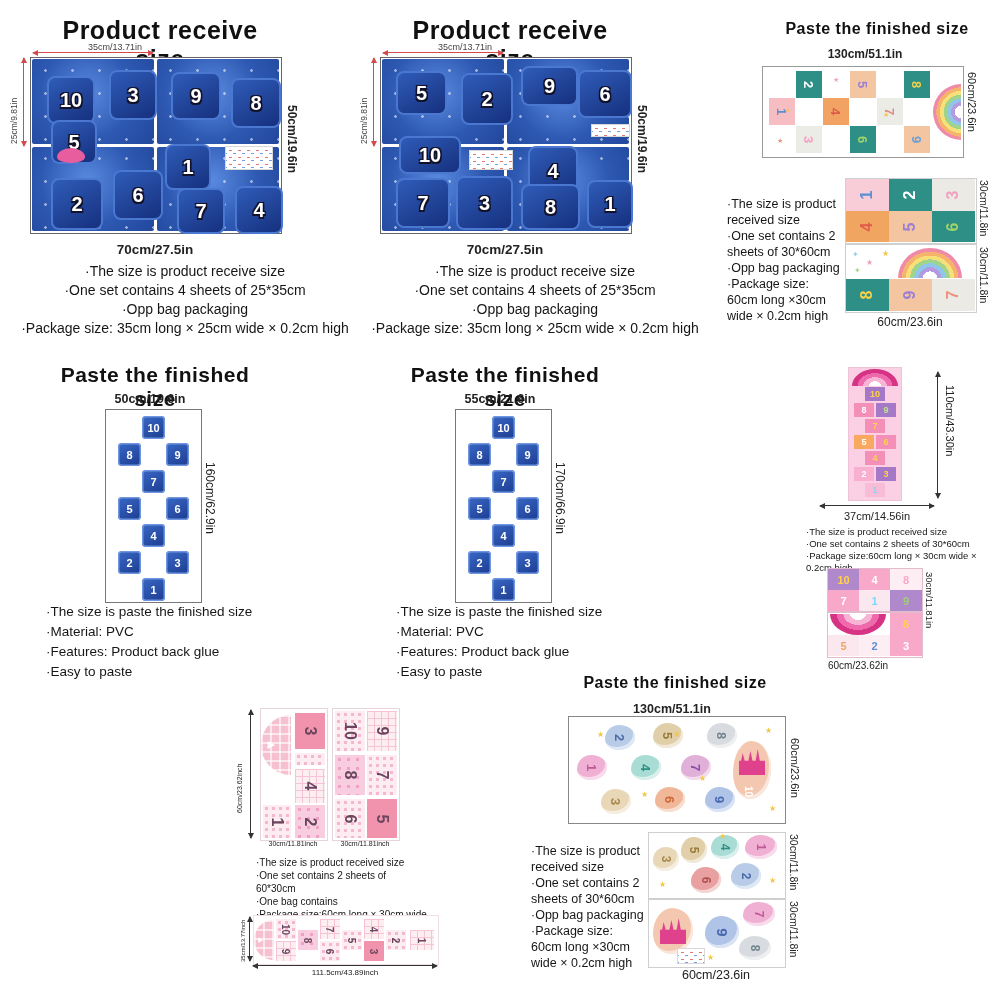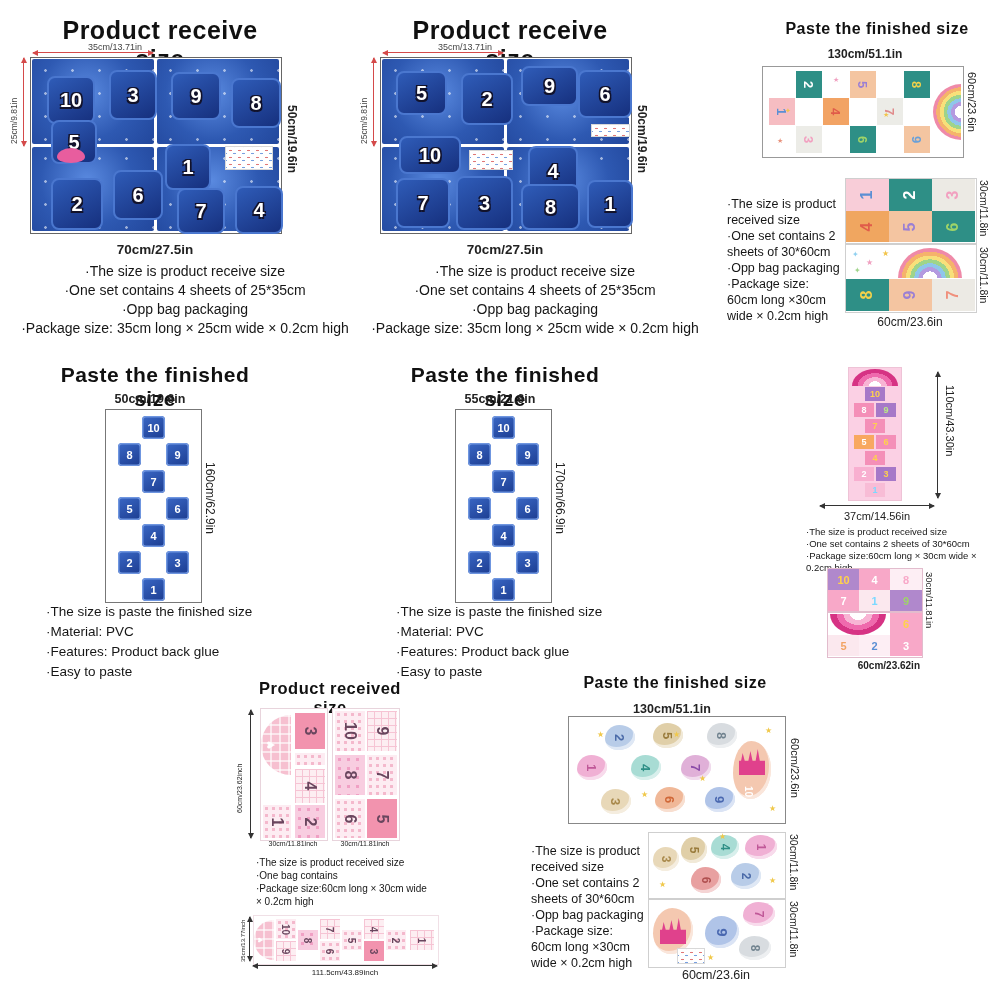--- a/index.html
+++ b/index.html
@@ -431,23 +431,22 @@
         </div>
       <div class="cellx" style="left:31px;top:22px;width:31px;height:21px;background:#fdeef4;font-size:11px;color:#5b8fd4;">
           <span>2</span>
         </div>
       <div class="cellx" style="left:62px;top:22px;width:32px;height:21px;background:#f8a8c8;font-size:11px;color:#fff;">
           <span>3</span>
         </div>
     </div>
   </div>
   <div class="lab vd" style="left:924px;top:572px;height:86px;font-size:9.5px;">30cm/11.81in</div>
-  <div class="lab" style="left:828px;top:660px;width:92px;text-align:right;font-size:10px;font-weight:bold;">60cm/23.62in</div>
-
-  <div class="ttl" style="left:240px;top:679px;width:180px;font-size:16.5px;">Product received size</div>
+  <div class="lab" style="left:828px;top:660px;width:92px;text-align:left;font-size:10px;">60cm/23.62in</div>
+
   <div class="arrV" style="left:250px;top:710px;height:128px;color:#333;"></div>
   <div class="lab vu" style="left:236px;top:735px;height:78px;font-size:7px;">60cm/23.62inch</div>
   <div class="sheetw" style="left:260px;top:708px;width:66px;height:131px;border-color:#e8d4dc;">
     <div class="arch" style="left:0;top:6px;width:30px;height:60px;">
         <i></i>
         <b style="font-size:14px;">♥</b>
       </div>
     <div class="cellx paC" style="left:34px;top:4px;width:30px;height:36px;">
         <span class="r90" style="color:#69465e;font-size:16px;">3</span>
       </div>
@@ -479,20 +478,21 @@
         <span class="r90" style="color:#69465e;font-size:16px;">6</span>
       </div>
     <div class="cellx paC" style="left:34px;top:90px;width:30px;height:39px;">
         <span class="r90" style="color:#69465e;font-size:16px;">5</span>
       </div>
   </div>
   <div class="lab" style="left:258px;top:840px;width:70px;text-align:center;font-size:7px;">30cm/11.81inch</div>
   <div class="lab" style="left:330px;top:840px;width:70px;text-align:center;font-size:7px;">30cm/11.81inch</div>
   <div class="bl" style="left:256px;top:856px;width:172px;font-size:10px;line-height:13px;">
     <div>·The size is product received size</div>
+    <div>·One set contains 2 sheets of 60*30cm</div>
     <div>·One bag contains</div>
     <div>·Package size:60cm long × 30cm wide × 0.2cm high</div>
   </div>
   <div class="arrV" style="left:249px;top:917px;height:44px;color:#333;"></div>
   <div class="lab vu" style="left:240px;top:918px;height:44px;font-size:6px;">35cm/13.77inch</div>
   <div class="sheetw" style="left:253px;top:915px;width:184px;height:48px;border-color:#f0e0e6;">
     <div class="arch" style="left:0;top:4px;width:20px;height:40px;">
         <i></i>
         <b style="font-size:9px;">♥</b>
       </div>

